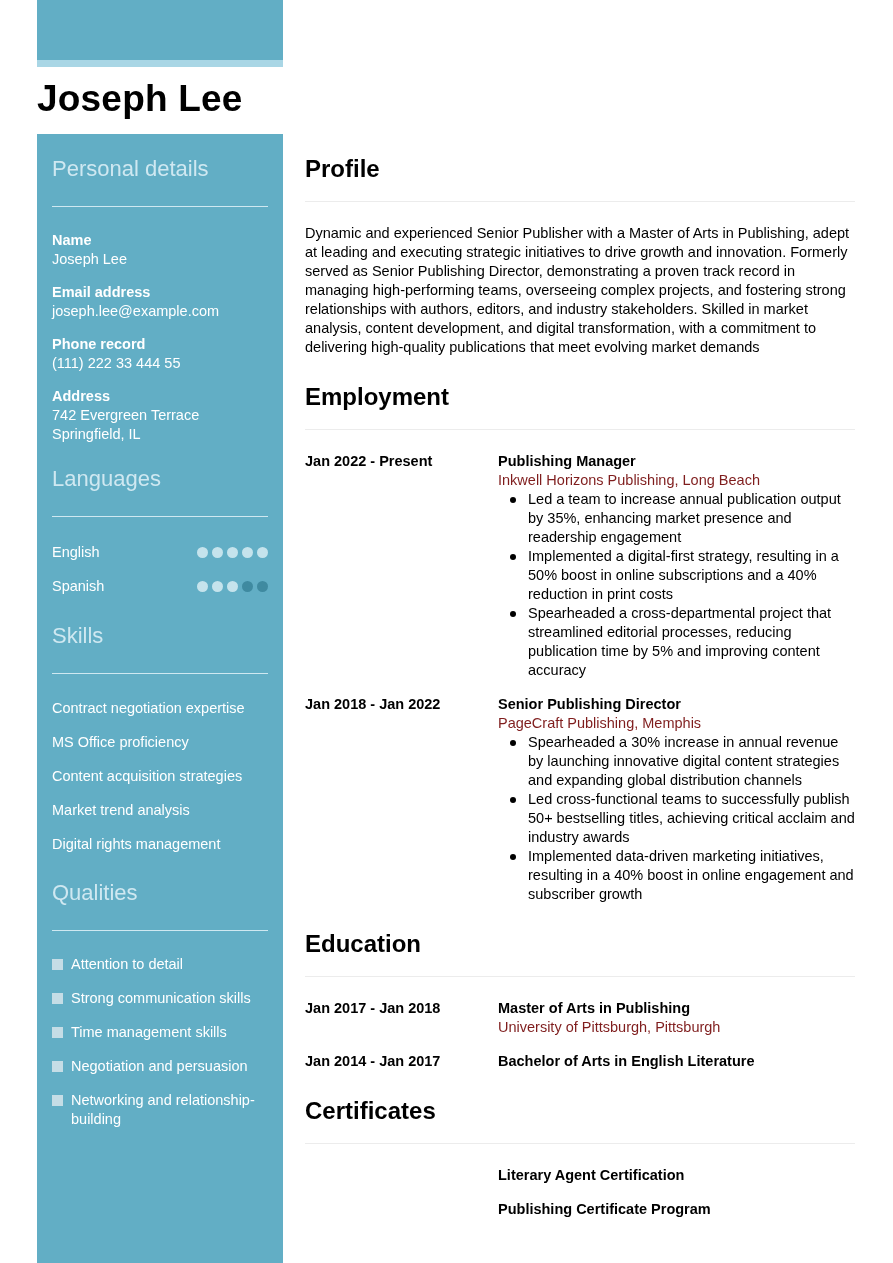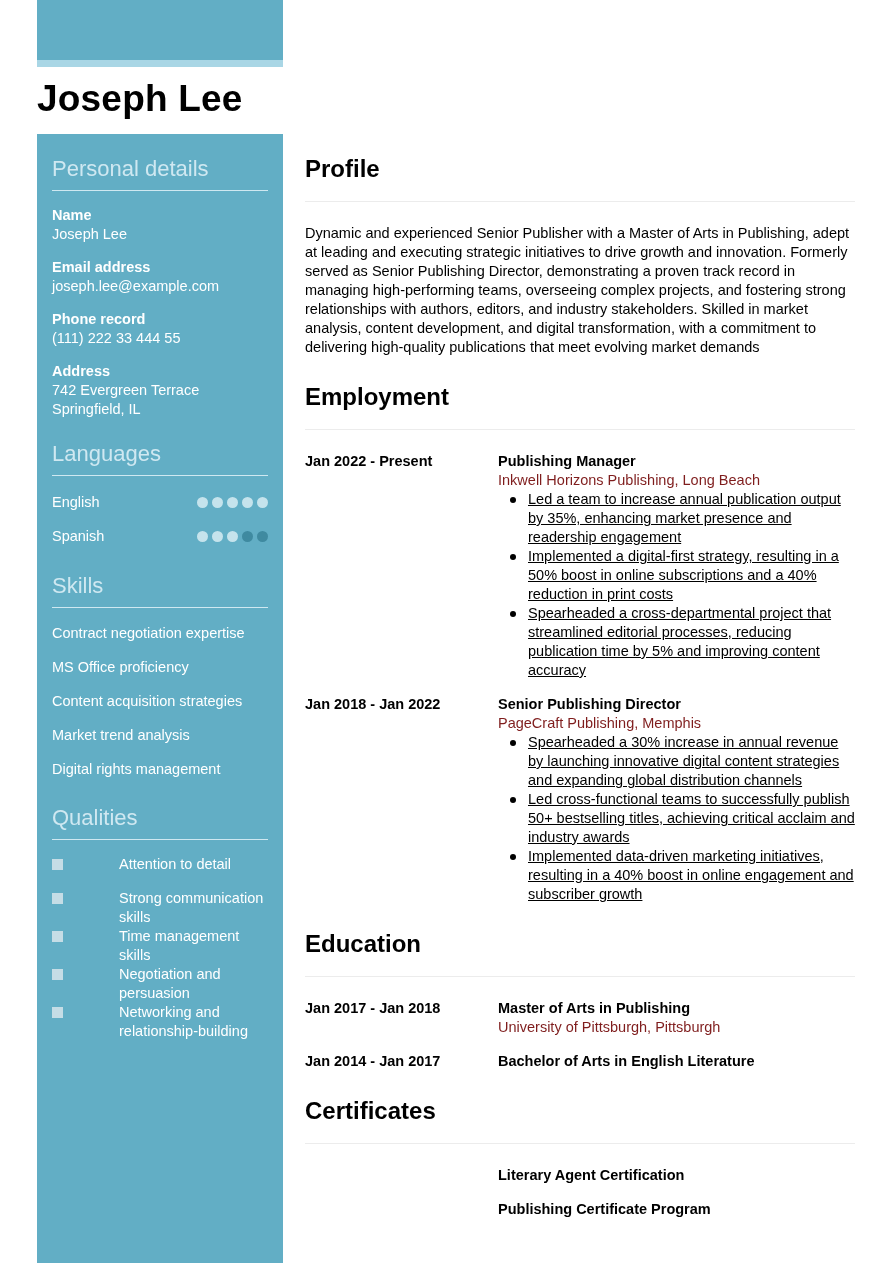--- a/index.html
+++ b/index.html
@@ -4,42 +4,42 @@
 <style>
   * { box-sizing: border-box; margin: 0; padding: 0; }
   html, body { width: 893px; height: 1263px; background: #ffffff; overflow: hidden; }
   body { font-family: "Liberation Sans", sans-serif; color: #000; position: relative; }
 
   .top-block { position: absolute; left: 37px; top: 0; width: 246px; height: 60px; background: #62aec5; }
   .top-stripe { position: absolute; left: 37px; top: 60px; width: 246px; height: 7px; background: #a9d6e5; }
   .name { position: absolute; left: 37px; top: 78px; font-size: 37px; font-weight: bold; letter-spacing: 0.2px; }
 
   .sidebar { position: absolute; left: 37px; top: 134px; width: 246px; height: 1129px; background: #62aec5; padding: 22px 15px 0 15px; color: #ffffff; font-size: 14.5px; }
-  .side-h { font-size: 22px; color: #cfe8f1; font-weight: normal; padding-bottom: 8px; border-bottom: 1px solid #cfe8f1; margin-bottom: 15px; }
+  .side-h { font-size: 22px; color: #cfe8f1; font-weight: normal; padding-bottom: 24px; border-bottom: 1px solid #cfe8f1; margin-bottom: 24px; }
   .pd-item { margin-bottom: 14px; line-height: 19px; }
   .pd-label { font-weight: bold; }
   .lang-row { display: flex; justify-content: space-between; align-items: center; height: 34px; margin-top: -6px; }
   .lang-row + .lang-row { margin-top: 0; }
   .dots { display: flex; gap: 4px; }
   .dot { width: 11px; height: 11px; border-radius: 50%; background: #c5e3ec; }
   .dot.off { background: #3f8aa0; }
   .skill { height: 34px; line-height: 20px; }
-  .quality { display: flex; align-items: flex-start; min-height: 34px; line-height: 19px; gap: 48px; }
+  .quality { display: flex; align-items: flex-start; min-height: 34px; line-height: 19px; }
   .q-box { width: 11px; height: 11px; background: #c5dde6; margin-top: 4px; margin-right: 8px; flex: 0 0 auto; }
 
   .main { position: absolute; left: 305px; top: 155px; width: 550px; font-size: 14.5px; }
   .main-h { font-size: 24px; font-weight: bold; padding-bottom: 18px; border-bottom: 1px solid #ececec; margin-bottom: 22px; }
   .profile-text { line-height: 19px; margin-bottom: 26px; }
   .entry { display: flex; margin-bottom: 15px; line-height: 19px; }
   .entry-date { width: 193px; font-weight: bold; flex: 0 0 auto; }
   .entry-body { flex: 1; }
   .entry-title { font-weight: bold; }
   .entry-sub { color: #7f1d1d; }
   .entry-list { list-style: none; }
-  .entry-list li { position: relative; padding-left: 30px; text-decoration: underline; }
+  .entry-list li { position: relative; padding-left: 30px; }
   .entry-list li::before { content: ""; position: absolute; left: 12px; top: 7px; width: 6px; height: 6px; border-radius: 50%; background: #000; }
   .cert { margin-left: 193px; font-weight: bold; line-height: 19px; margin-bottom: 15px; }
 </style>
 </head>
 <body>
 
 <div class="top-block"></div>
 <div class="top-stripe"></div>
 <h1 class="name">Joseph Lee</h1>
 

